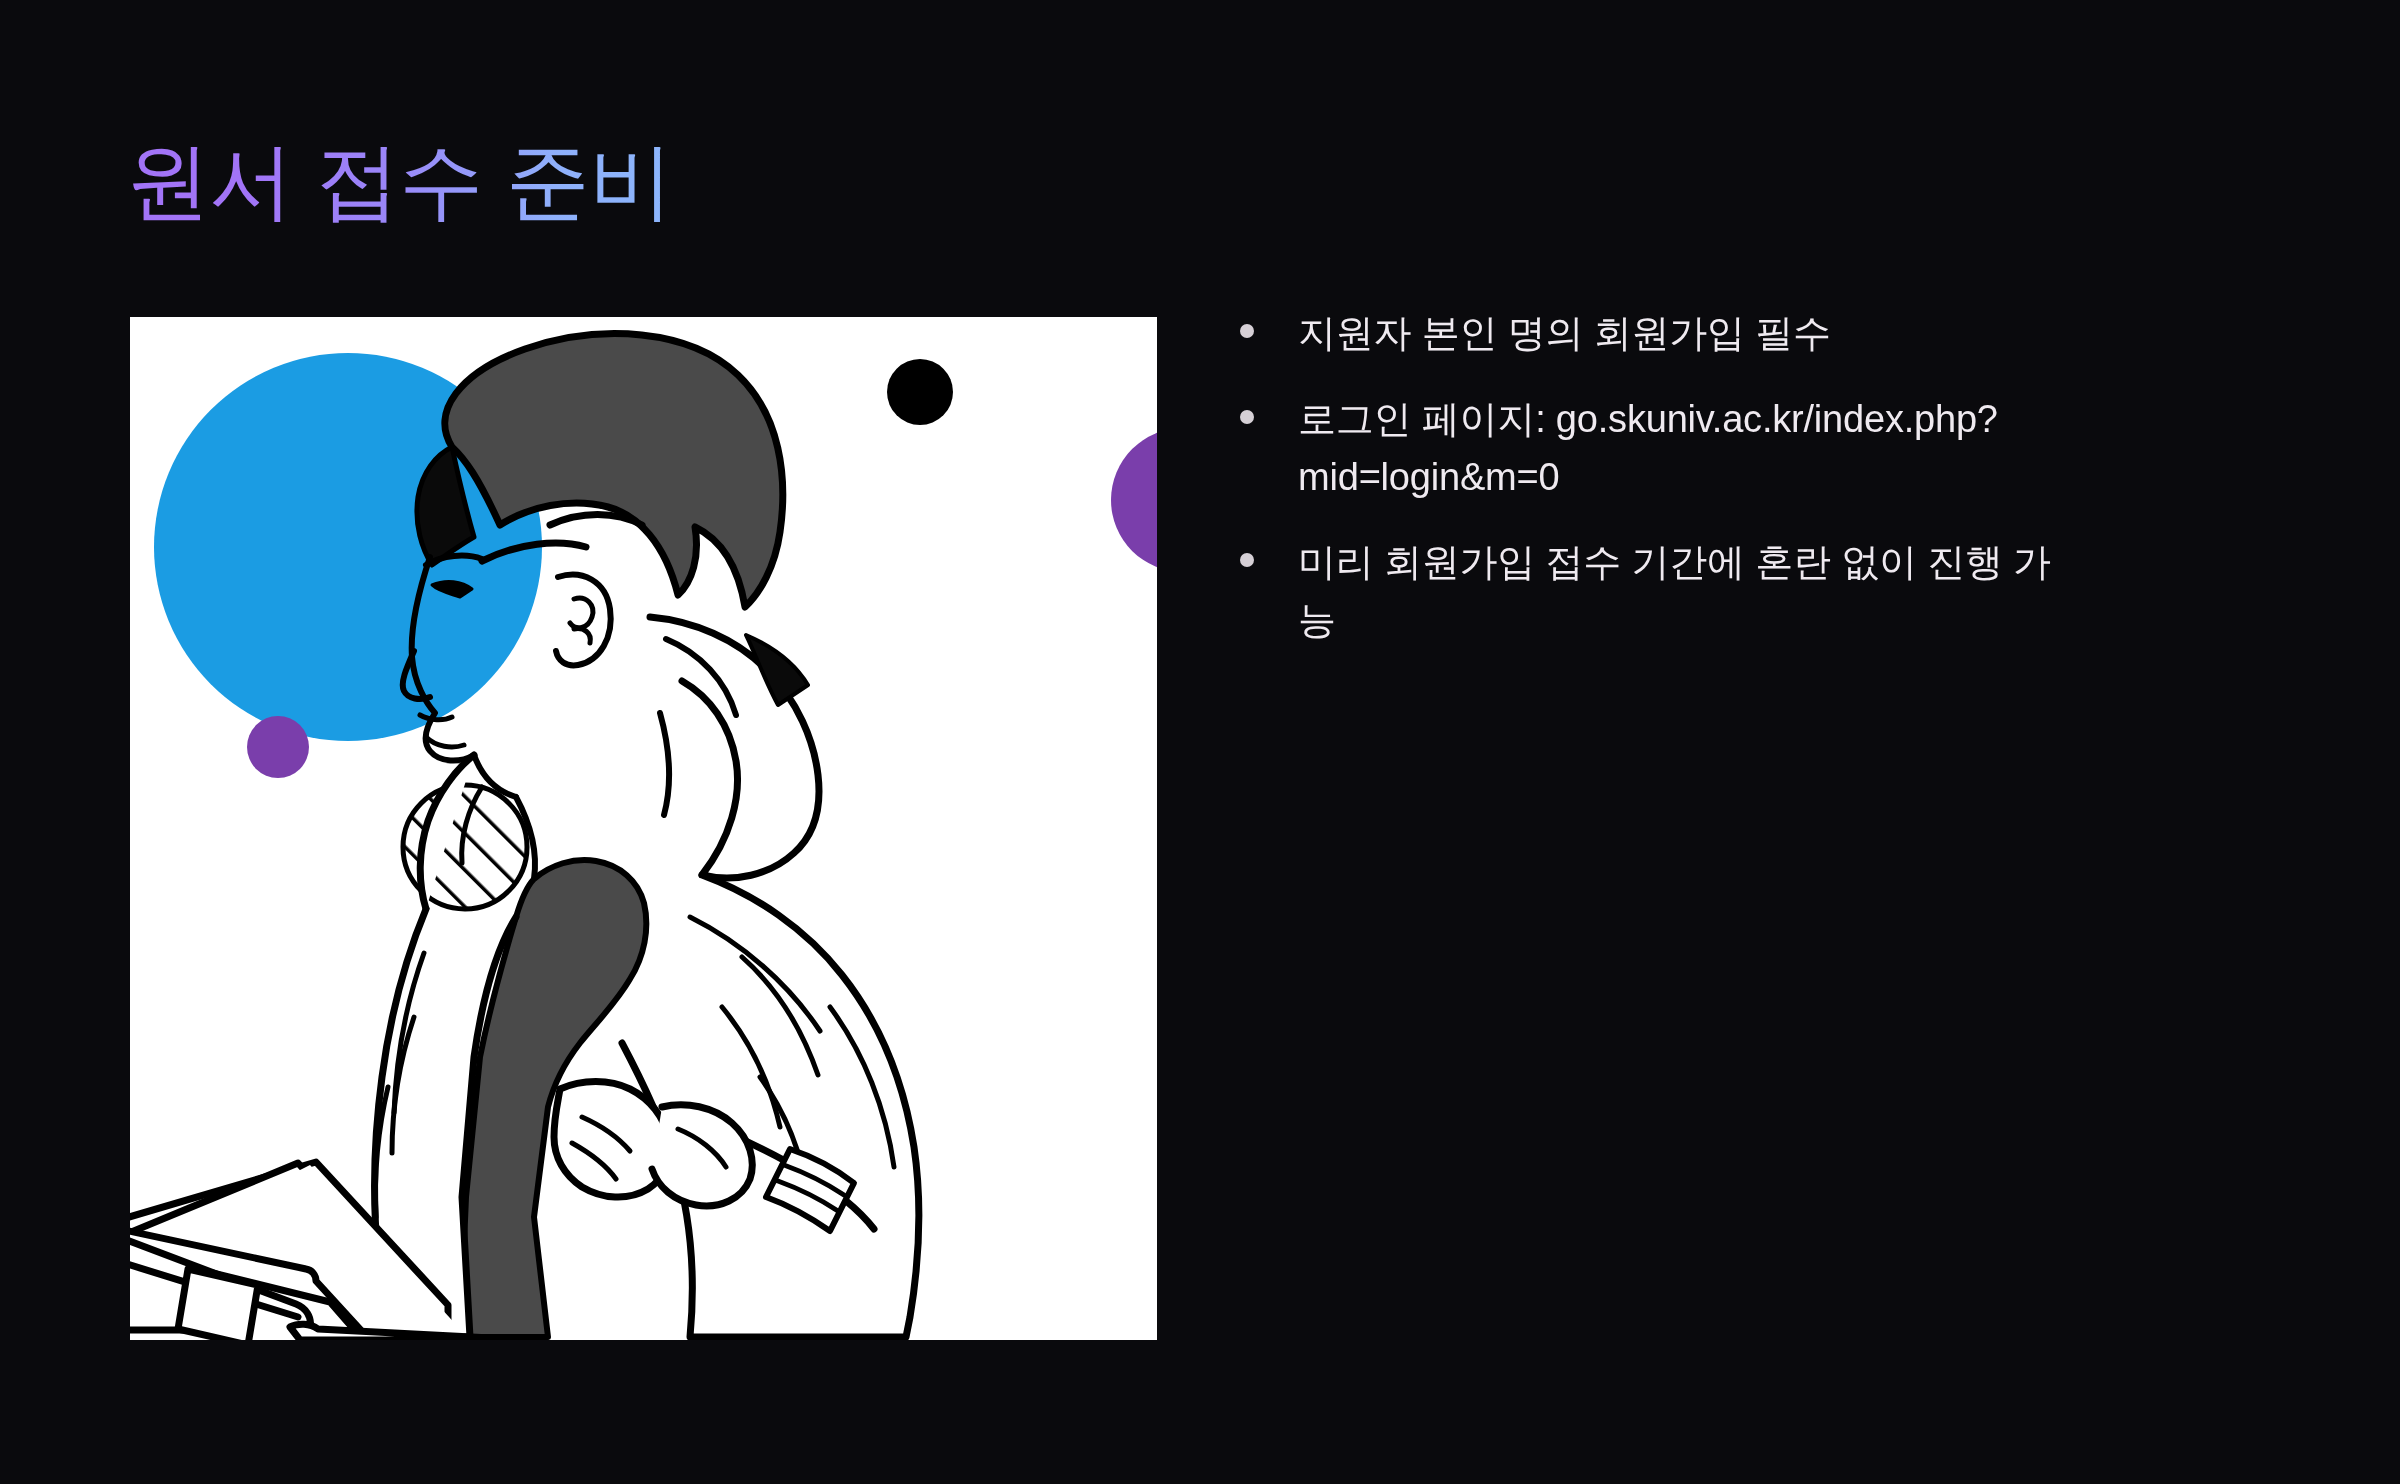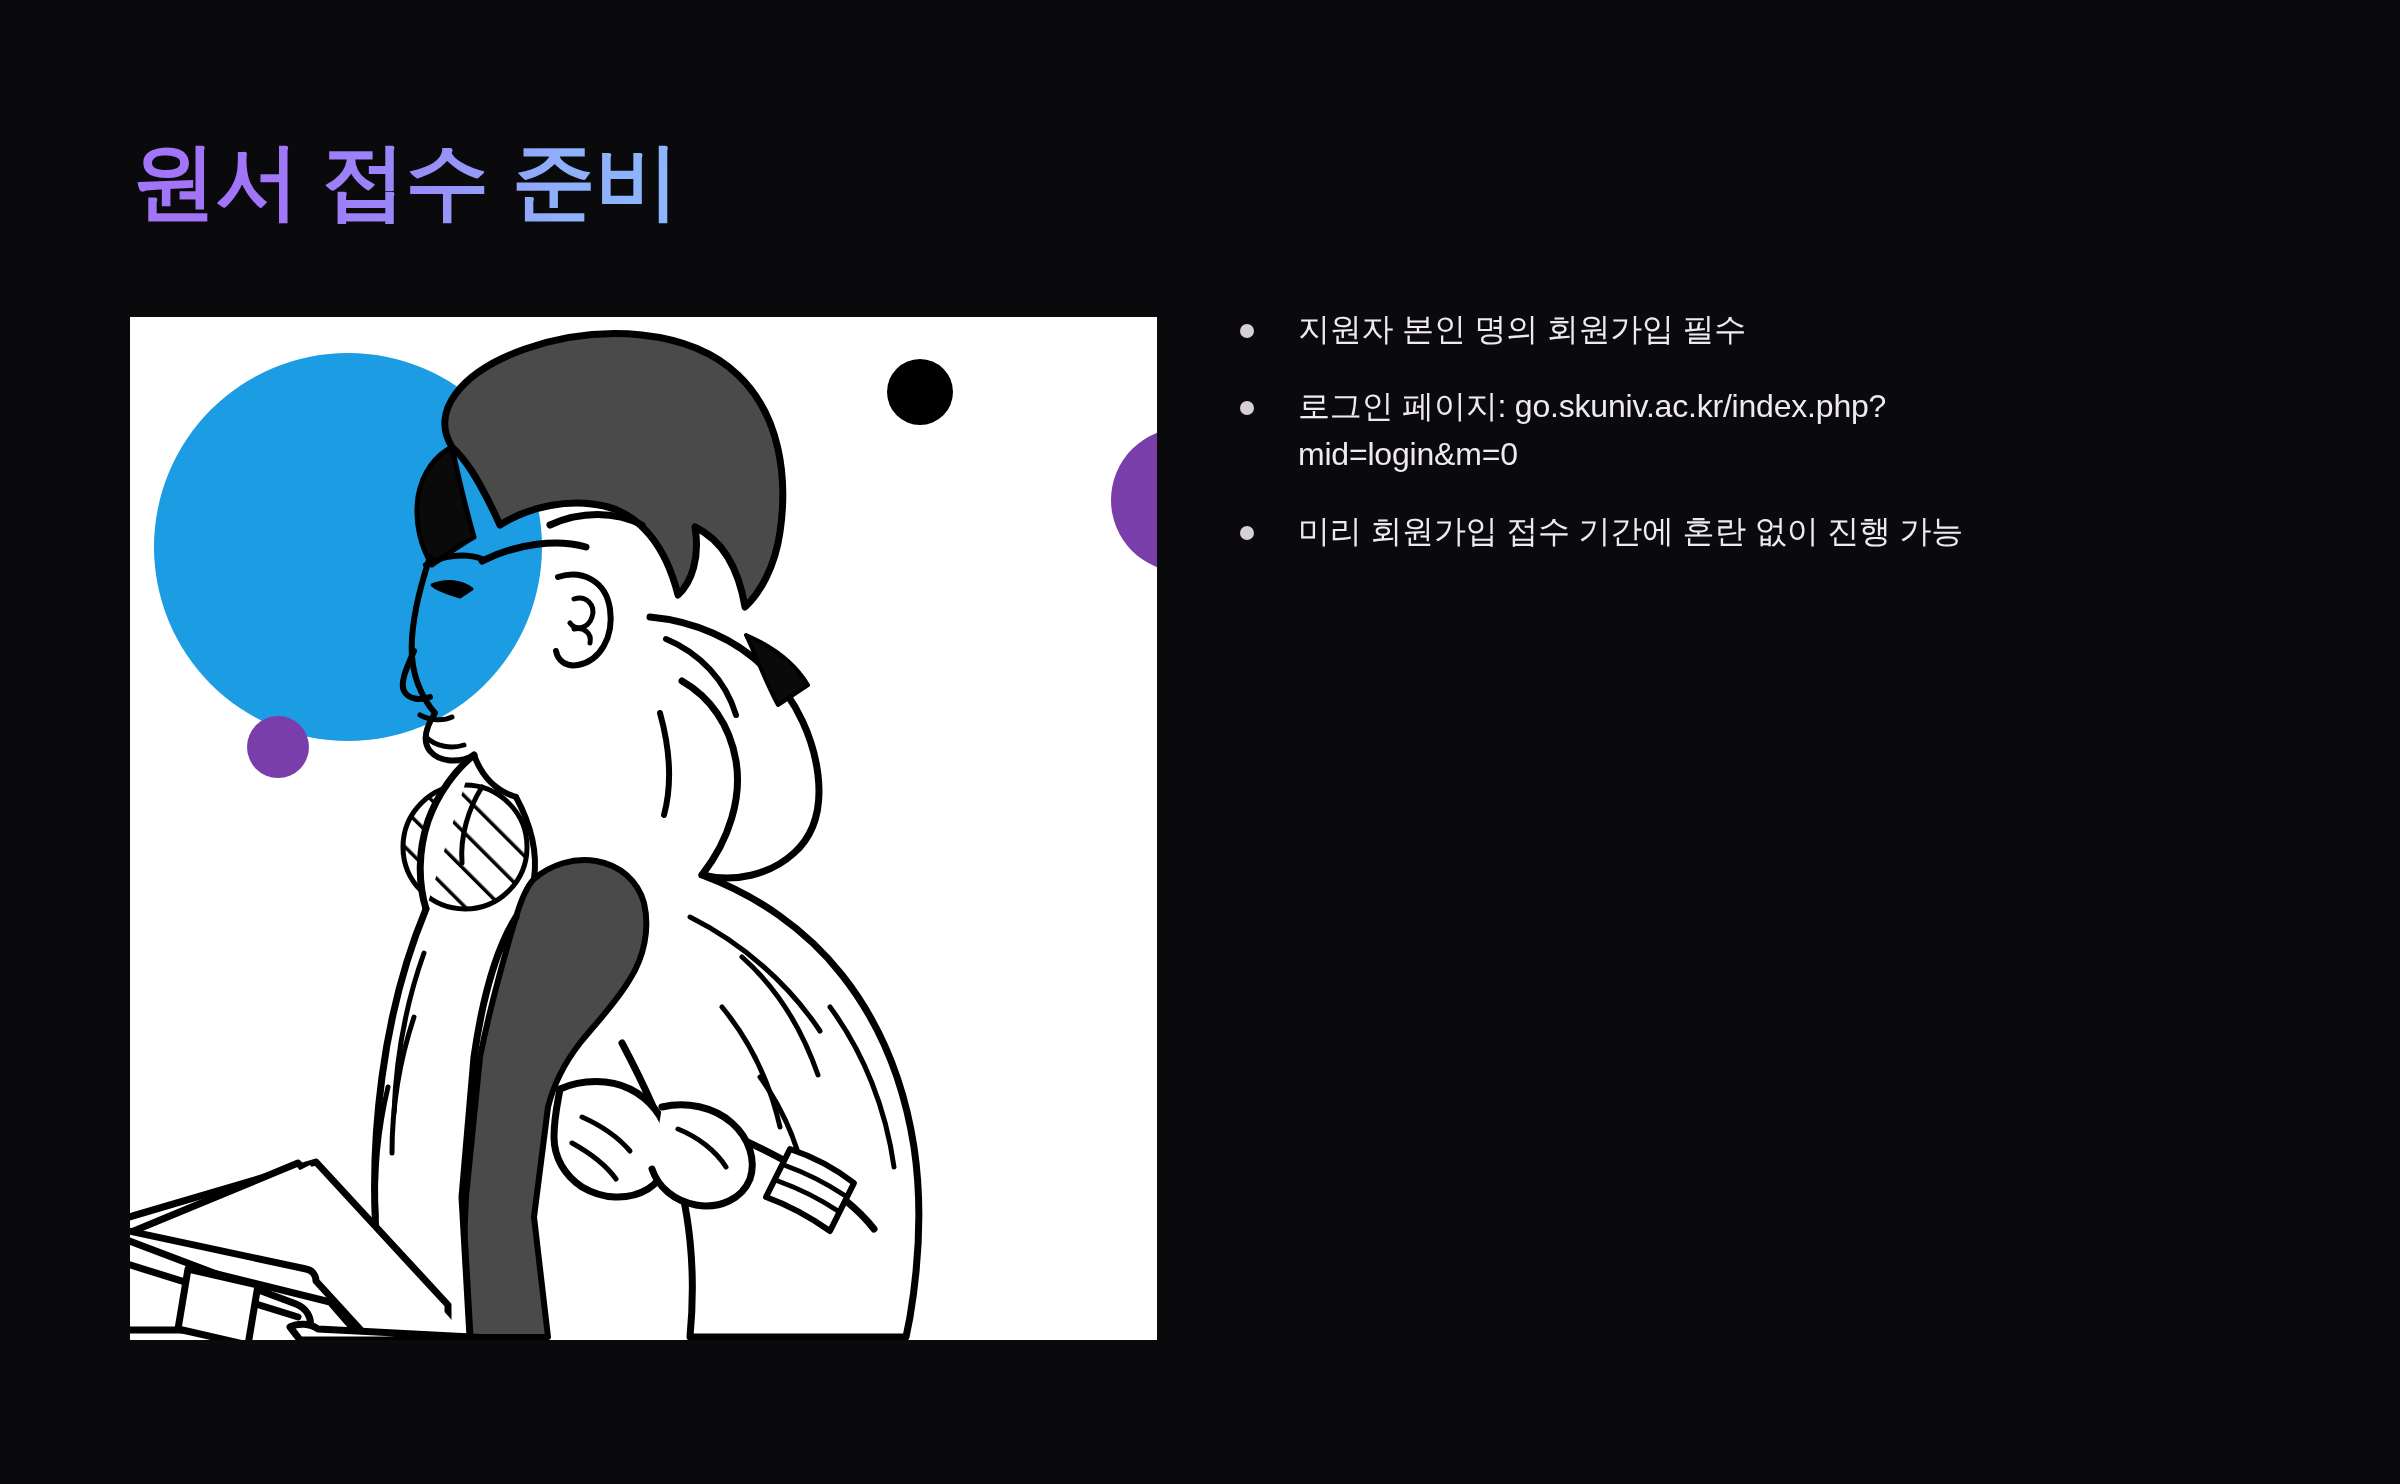--- a/index.html
+++ b/index.html
@@ -18,25 +18,25 @@
   .slide {
     position: relative;
     width: 2400px;
     height: 1484px;
     background: #0a0a0d;
   }
 
   
   .slide-title {
     position: absolute;
-    left: 132px;
+    left: 126px;
     top: 76px;
     font-size: 84px;
     line-height: 1.18;
-    font-weight: 700;
+    font-weight: 400;
     letter-spacing: -0.5px;
     white-space: nowrap;
     background-image: linear-gradient(95deg, #a274f7 0%, #a274f7 22%, #9a86f8 48%, #8fb0fb 78%, #8cb6fc 100%);
     -webkit-background-clip: text;
     background-clip: text;
     color: transparent;
     -webkit-text-fill-color: transparent;
   }
 
   
@@ -74,21 +74,21 @@
     width: 14px;
     height: 14px;
     border-radius: 50%;
     background: #d6d0d6;
     margin-top: 19px;
     margin-right: 44px;
   }
   .bullet-text {
     flex: 1 1 auto;
     color: #efeaf0;
-    font-size: 32px;
+    font-size: 38px;
     line-height: 1.52;
     font-weight: 400;
     letter-spacing: -0.2px;
     word-break: break-word;
   }
 </style>
 </head>
 <body>
 
 <div class="slide">

